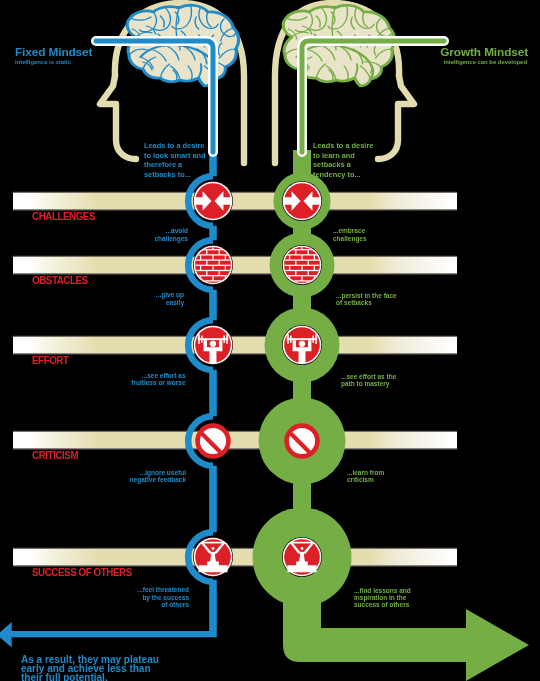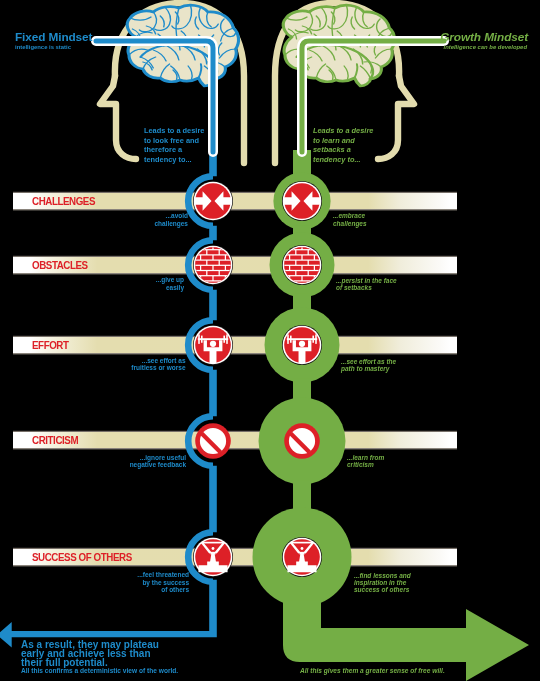--- a/index.html
+++ b/index.html
@@ -1,23 +1,23 @@
 <!DOCTYPE html>
 <html><head>
 <meta charset="utf-8">
 <title>Fixed vs Growth Mindset</title>
 <style>
   html,body{margin:0;padding:0;background:#000;}
   body{font-family:"Liberation Sans",sans-serif;width:540px;height:681px;overflow:hidden;}
   #stage{position:relative;width:540px;height:681px;background:#000;}
   .lyr{position:absolute;left:0;top:0;width:540px;height:681px;}
-  .tl{position:absolute;left:0;top:1px;width:540px;height:569px;}
+  .tl{position:absolute;left:0;top:16px;width:540px;height:569px;}
   .tl div{position:absolute;}
   .blue{color:#1E8BCA;}
-  .green{color:#74AE45;font-style:italic;}
+  .green{color:#74AE45;}
   .white{color:#ffffff;}
   .ttl{font-size:11.8px;font-weight:bold;letter-spacing:-0.1px;line-height:1;}
   .sub{font-size:5.9px;font-weight:bold;line-height:1;}
   .lead{font-size:7.4px;font-weight:bold;line-height:9.5px;width:66px;}
   .rowlab{font-size:10.4px;font-weight:bold;color:#DD2027;letter-spacing:-0.45px;line-height:1;transform:scaleX(0.94);transform-origin:left center;}
   .trait{font-size:6.5px;font-weight:bold;line-height:7.2px;}
   .res{font-size:8px;line-height:9px;}
   .res b{font-weight:bold;}
   .foot{font-size:6.6px;font-weight:bold;line-height:1;}
   .ttl.blue{left:15px;top:31px;}
@@ -385,21 +385,21 @@
         </g>
       </g>
 </svg>
 
 <div class="tl">
   <div class="ttl blue">Fixed Mindset</div>
   <div class="sub blue">intelligence is static</div>
   <div class="ttl green">Growth Mindset</div>
   <div class="sub green">intelligence can be developed</div>
 
-  <div class="lead blue">Leads to a desire to look free and therefore a tendency to...</div>
+  <div class="lead blue">Leads to a desire to look smart and therefore a setbacks to...</div>
   <div class="lead green">Leads to a desire to learn and setbacks a tendency to...</div>
 
   <div class="rowlab" style="top: 195.7px;">CHALLENGES</div>
   <div class="rowlab" style="top: 259.7px;">OBSTACLES</div>
   <div class="rowlab" style="top: 339.7px;">EFFORT</div>
   <div class="rowlab" style="top: 434.7px;">CRITICISM</div>
   <div class="rowlab" style="top: 551.7px;">SUCCESS OF OTHERS</div>
 
   <div class="trait blue tb0" style="left: 98px; width: 90px; top: 211.3px;"><span>...avoid</span><br><span>challenges</span></div>
   <div class="trait blue tb1" style="left: 94px; width: 90px; top: 275.3px;"><span>...give up</span><br><span>easily</span></div>

